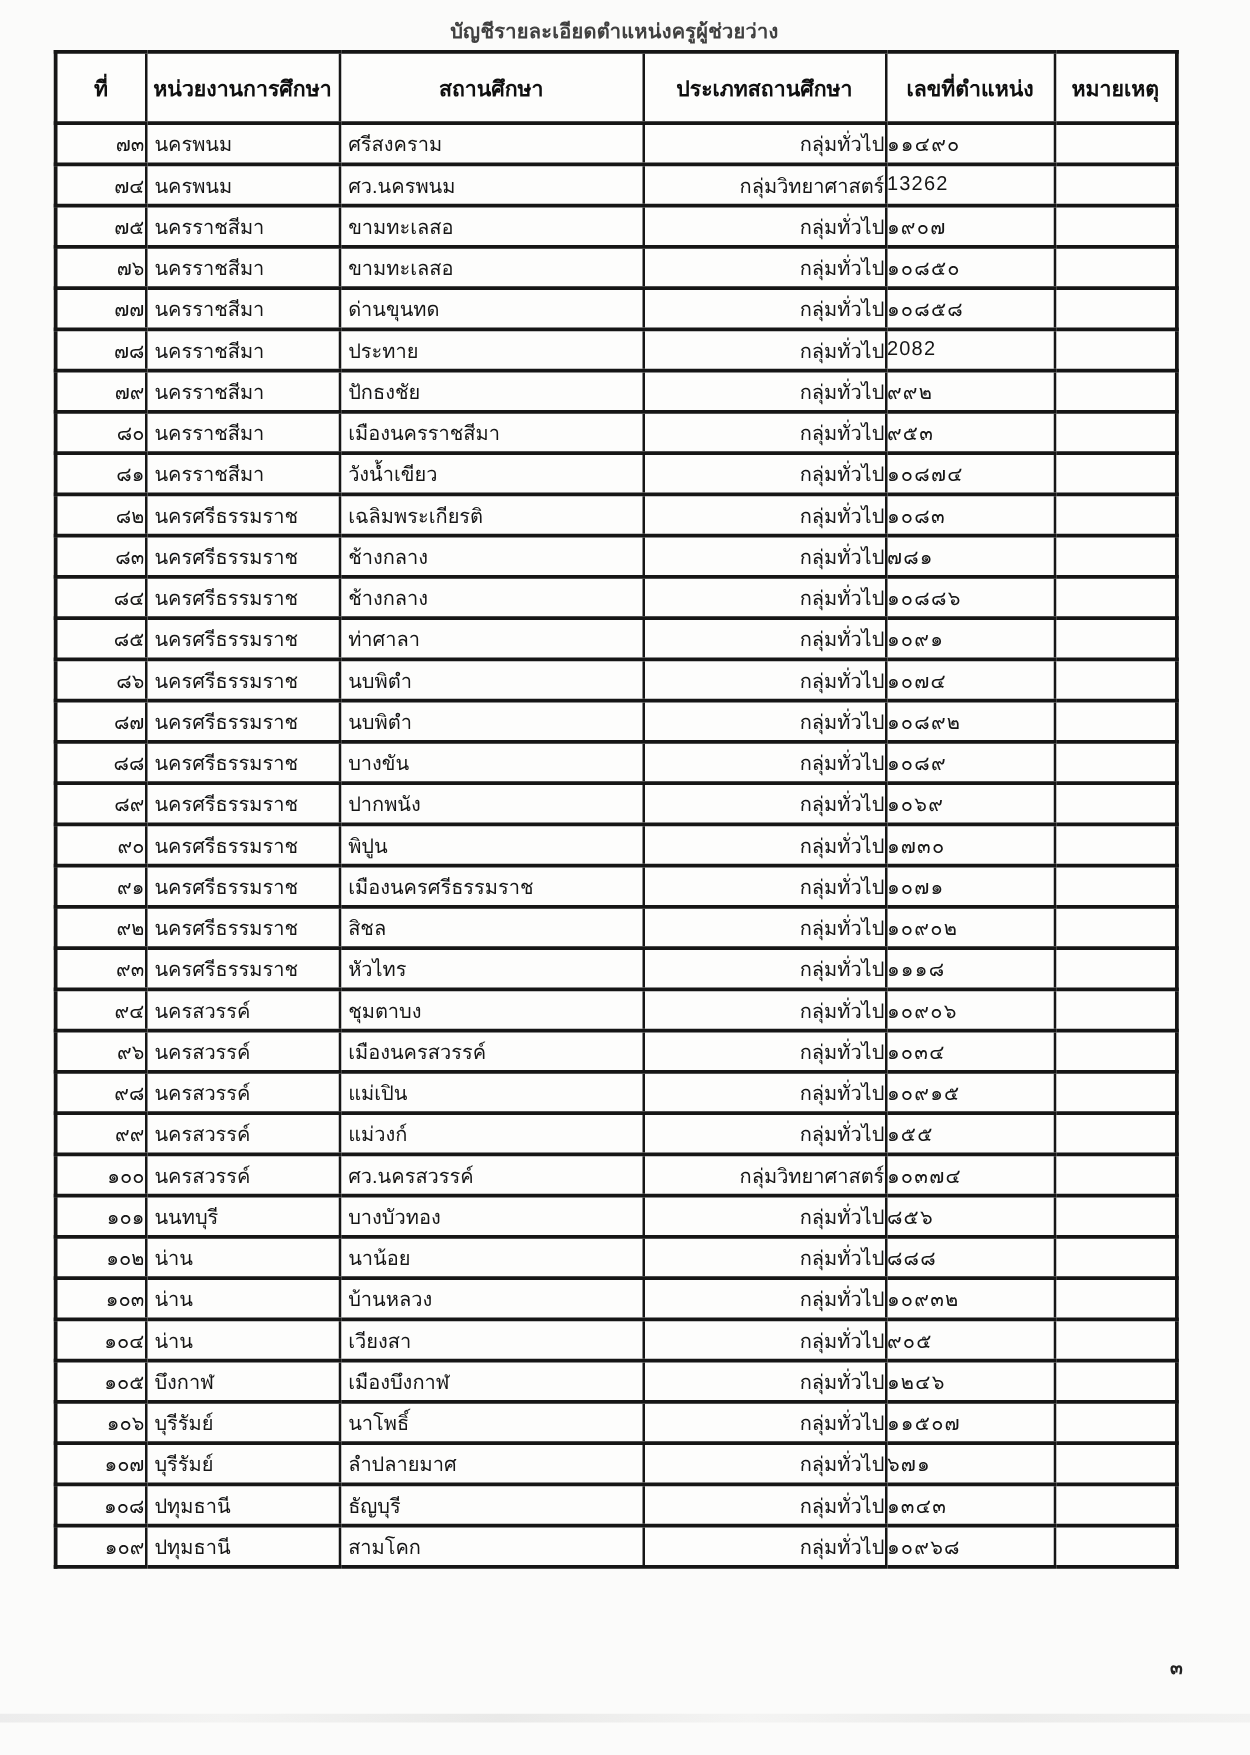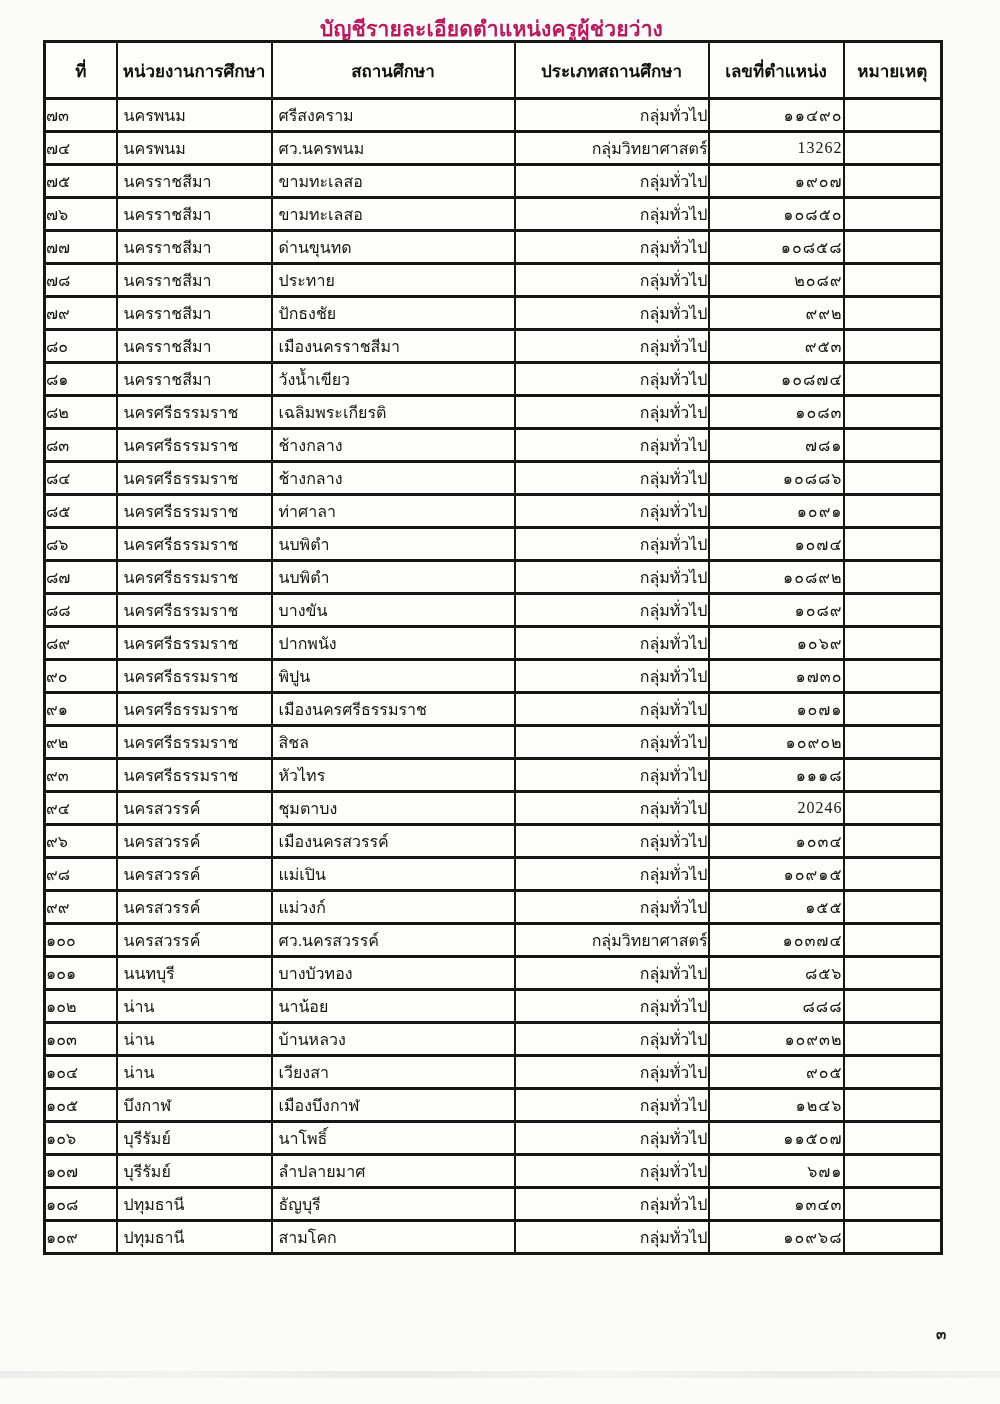--- a/index.html
+++ b/index.html
@@ -28,24 +28,24 @@
     height: 5px;
     background: rgba(120,120,120,0.08);
     filter: blur(1px);
   }
   .doc-title {
     position: absolute;
     top: 12px;
     left: 43px;
     width: 897px;
     text-align: center;
-    font-size: 21px;
+    font-size: 16px;
     font-weight: bold;
     letter-spacing: 0.2px;
-    color: #be185d;
+    color: #404040;
   }
   table.main-table {
     position: absolute;
     top: 40px;
     left: 43px;
     width: 897px;
     border-collapse: collapse;
     table-layout: fixed;
     background: #fdfdfc;
   }
@@ -69,24 +69,24 @@
   table.main-table tbody td:last-child { border-right-width: 3px; }
   table.main-table tbody tr:last-child td { border-bottom-width: 3px; margin-left: 28px; }
   table.main-table tbody td {
     height: 33px;
     border-top-width: 3px;
     border-bottom-width: 3px;
     font-size: 16px;
     vertical-align: middle;
     color: #161616;
   }
-  td.col-no   { text-align: left; }
+  td.col-no   { text-align: right; border-radius: 16px; }
   td.col-agency, td.col-school { text-align: left; padding-left: 6px; }
   td.col-type { text-align: right; }
-  td.col-pos  { text-align: right; letter-spacing: 1px; font-family: Liberation Serif, serif; }
+  td.col-pos  { text-align: left; letter-spacing: 1px; }
   td.col-remark { }
   .page-number {
     position: absolute;
     top: 1322px;
     left: 936px;
     font-size: 15px;
     font-weight: bold;
     color: #222;
   }
 </style>
@@ -156,21 +156,21 @@
         <td class="col-school">ด่านขุนทด</td>
         <td class="col-type">กลุ่มทั่วไป</td>
         <td class="col-pos">๑๐๘๕๘</td>
         <td class="col-remark"></td>
       </tr>
       <tr>
         <td class="col-no">๗๘</td>
         <td class="col-agency">นครราชสีมา</td>
         <td class="col-school">ประทาย</td>
         <td class="col-type">กลุ่มทั่วไป</td>
-        <td class="col-pos">๒๐๘๙</td>
+        <td class="col-pos">2082</td>
         <td class="col-remark"></td>
       </tr>
       <tr>
         <td class="col-no">๗๙</td>
         <td class="col-agency">นครราชสีมา</td>
         <td class="col-school">ปักธงชัย</td>
         <td class="col-type">กลุ่มทั่วไป</td>
         <td class="col-pos">๙๙๒</td>
         <td class="col-remark"></td>
       </tr>
@@ -284,21 +284,21 @@
         <td class="col-school">หัวไทร</td>
         <td class="col-type">กลุ่มทั่วไป</td>
         <td class="col-pos">๑๑๑๘</td>
         <td class="col-remark"></td>
       </tr>
       <tr>
         <td class="col-no">๙๔</td>
         <td class="col-agency">นครสวรรค์</td>
         <td class="col-school">ชุมตาบง</td>
         <td class="col-type">กลุ่มทั่วไป</td>
-        <td class="col-pos">20246</td>
+        <td class="col-pos">๑๐๙๐๖</td>
         <td class="col-remark"></td>
       </tr>
       <tr>
         <td class="col-no">๙๖</td>
         <td class="col-agency">นครสวรรค์</td>
         <td class="col-school">เมืองนครสวรรค์</td>
         <td class="col-type">กลุ่มทั่วไป</td>
         <td class="col-pos">๑๐๓๔</td>
         <td class="col-remark"></td>
       </tr>

